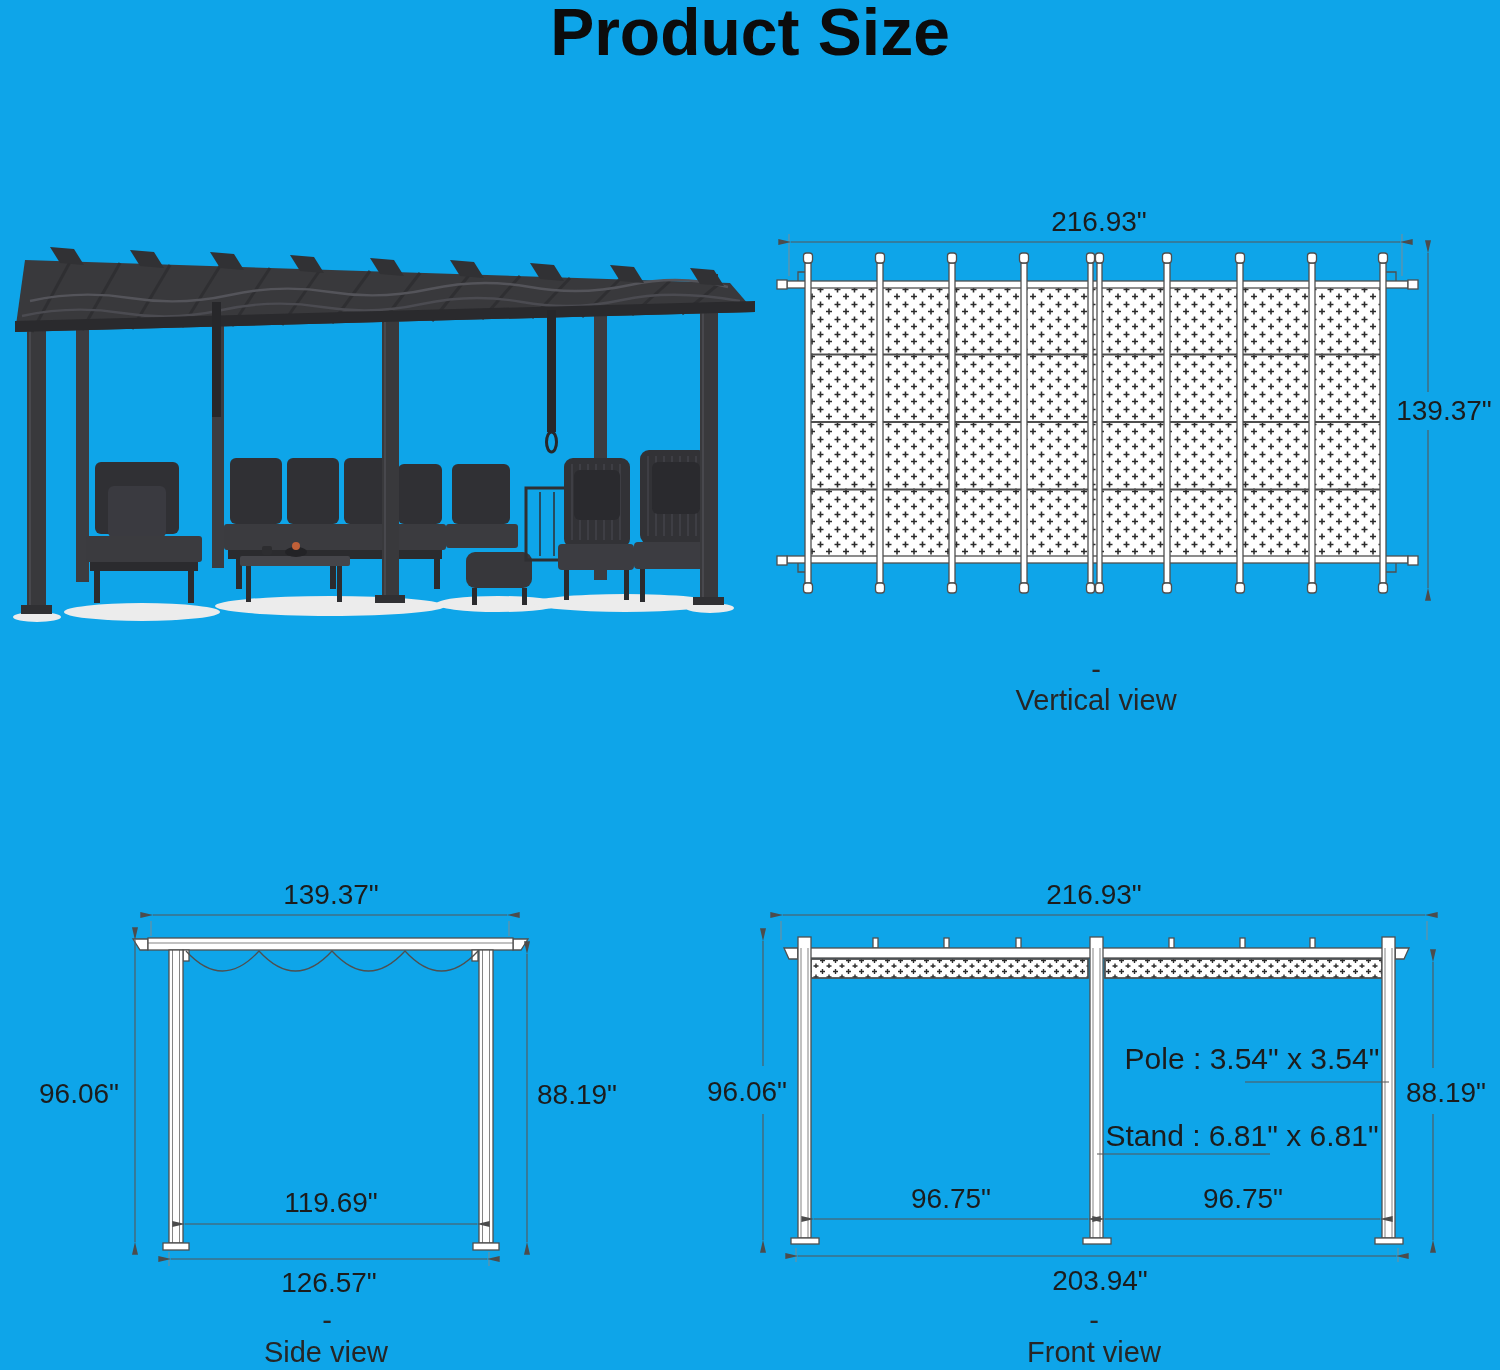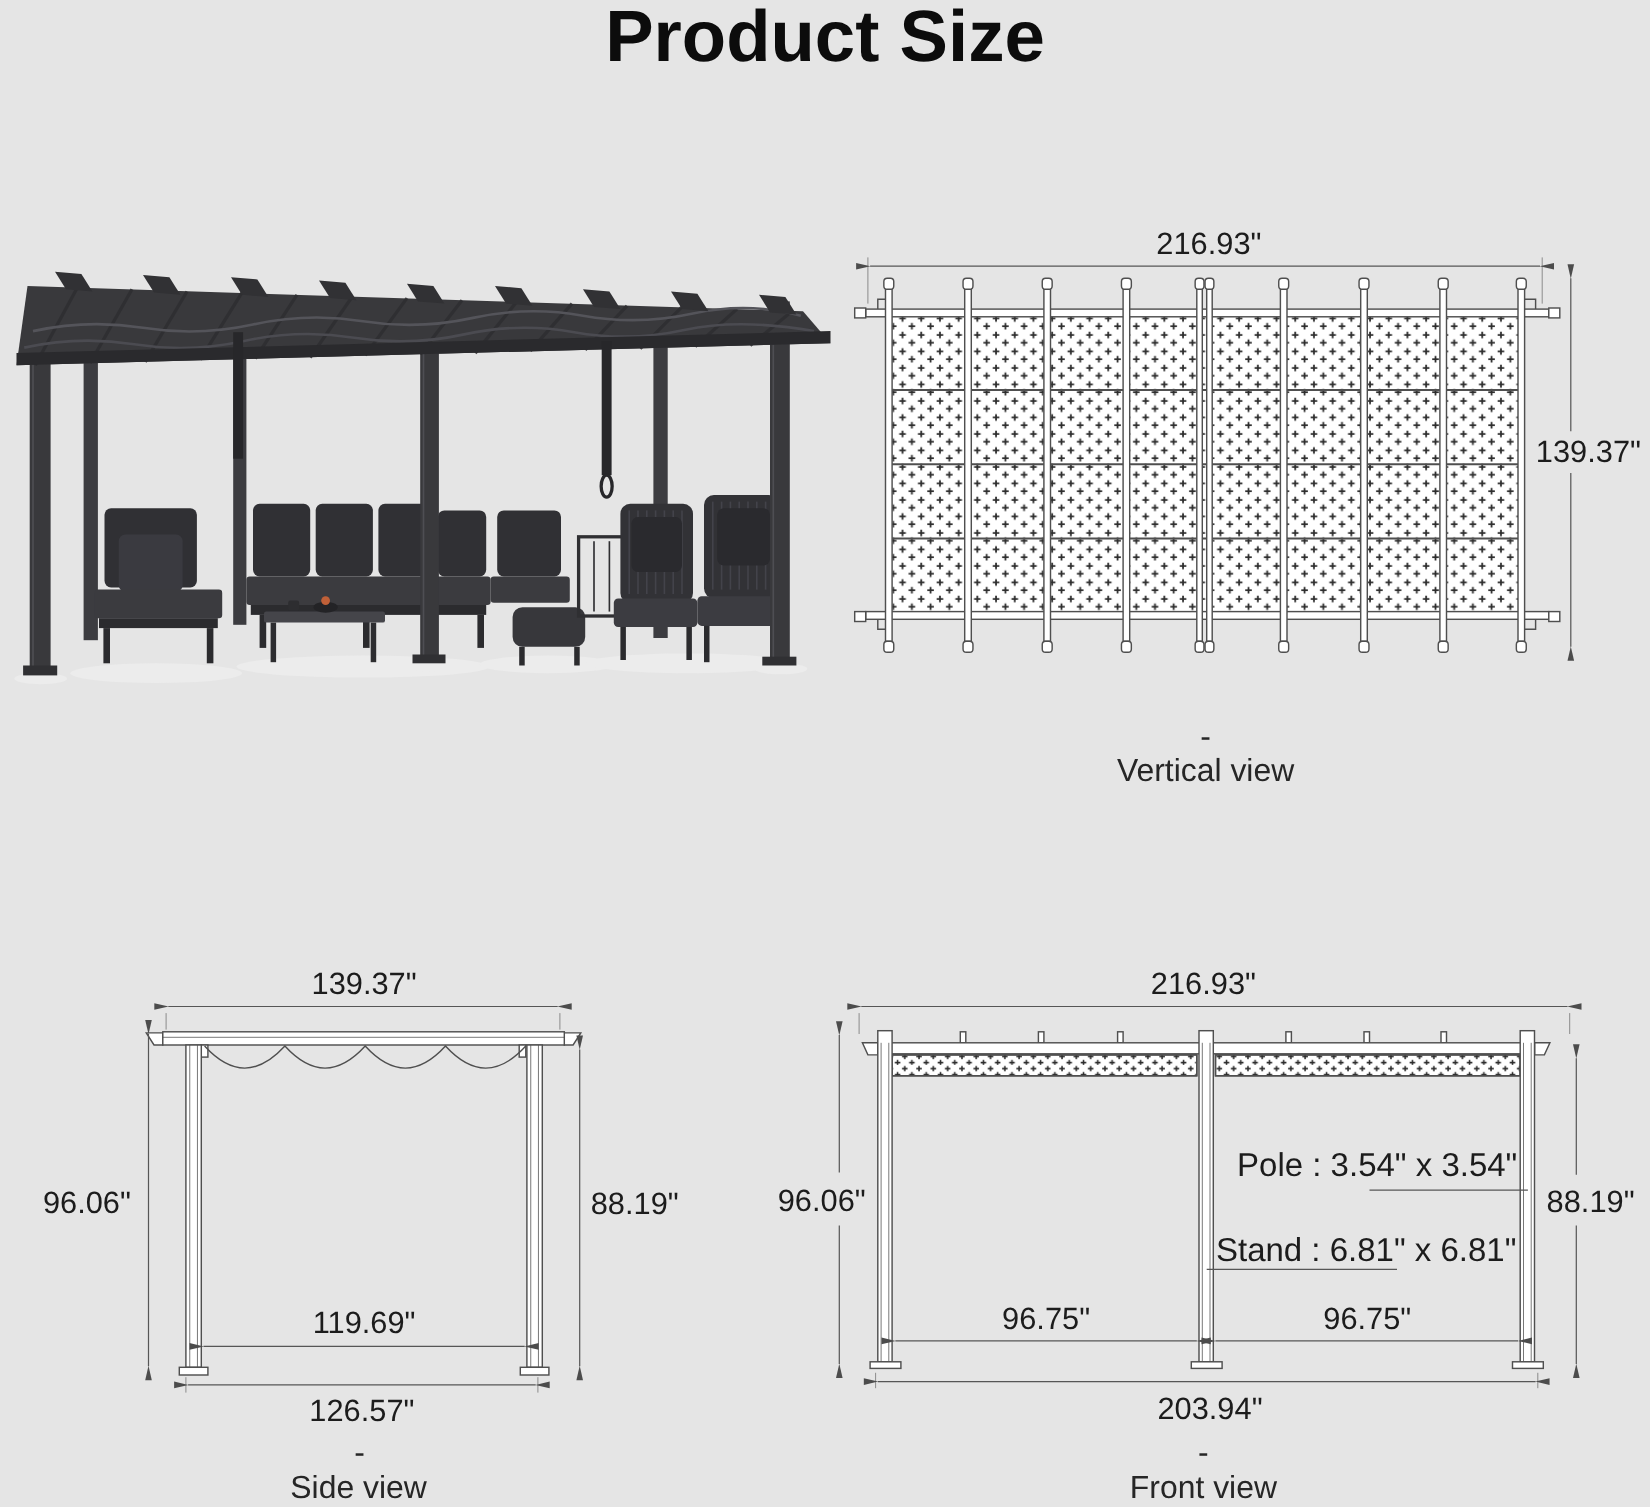--- a/index.html
+++ b/index.html
@@ -1,18 +1,18 @@
 <!DOCTYPE html>
 <html><head>
 <meta charset="utf-8">
 <style>
   html,body { margin:0; padding:0; background:#ffffff; }
   #stage {
     position:relative; width:1500px; height:1370px;
-    background:#e5e5e5; overflow:hidden;
+    background:#0ea5e9; overflow:hidden;
     font-family:"Liberation Sans", sans-serif;
   }
   #page-title {
     position:absolute; top:-6px; left:0; width:100%;
     text-align:center; font-size:66px; font-weight:bold;
     color:#0c0c0c; letter-spacing:0px;
   }
   svg { display:block; position:absolute; top:0; left:0; }
   svg text { font-family:"Liberation Sans", sans-serif; fill:#1c1c1c; }
   .t-dim  { font-size:28px; }

